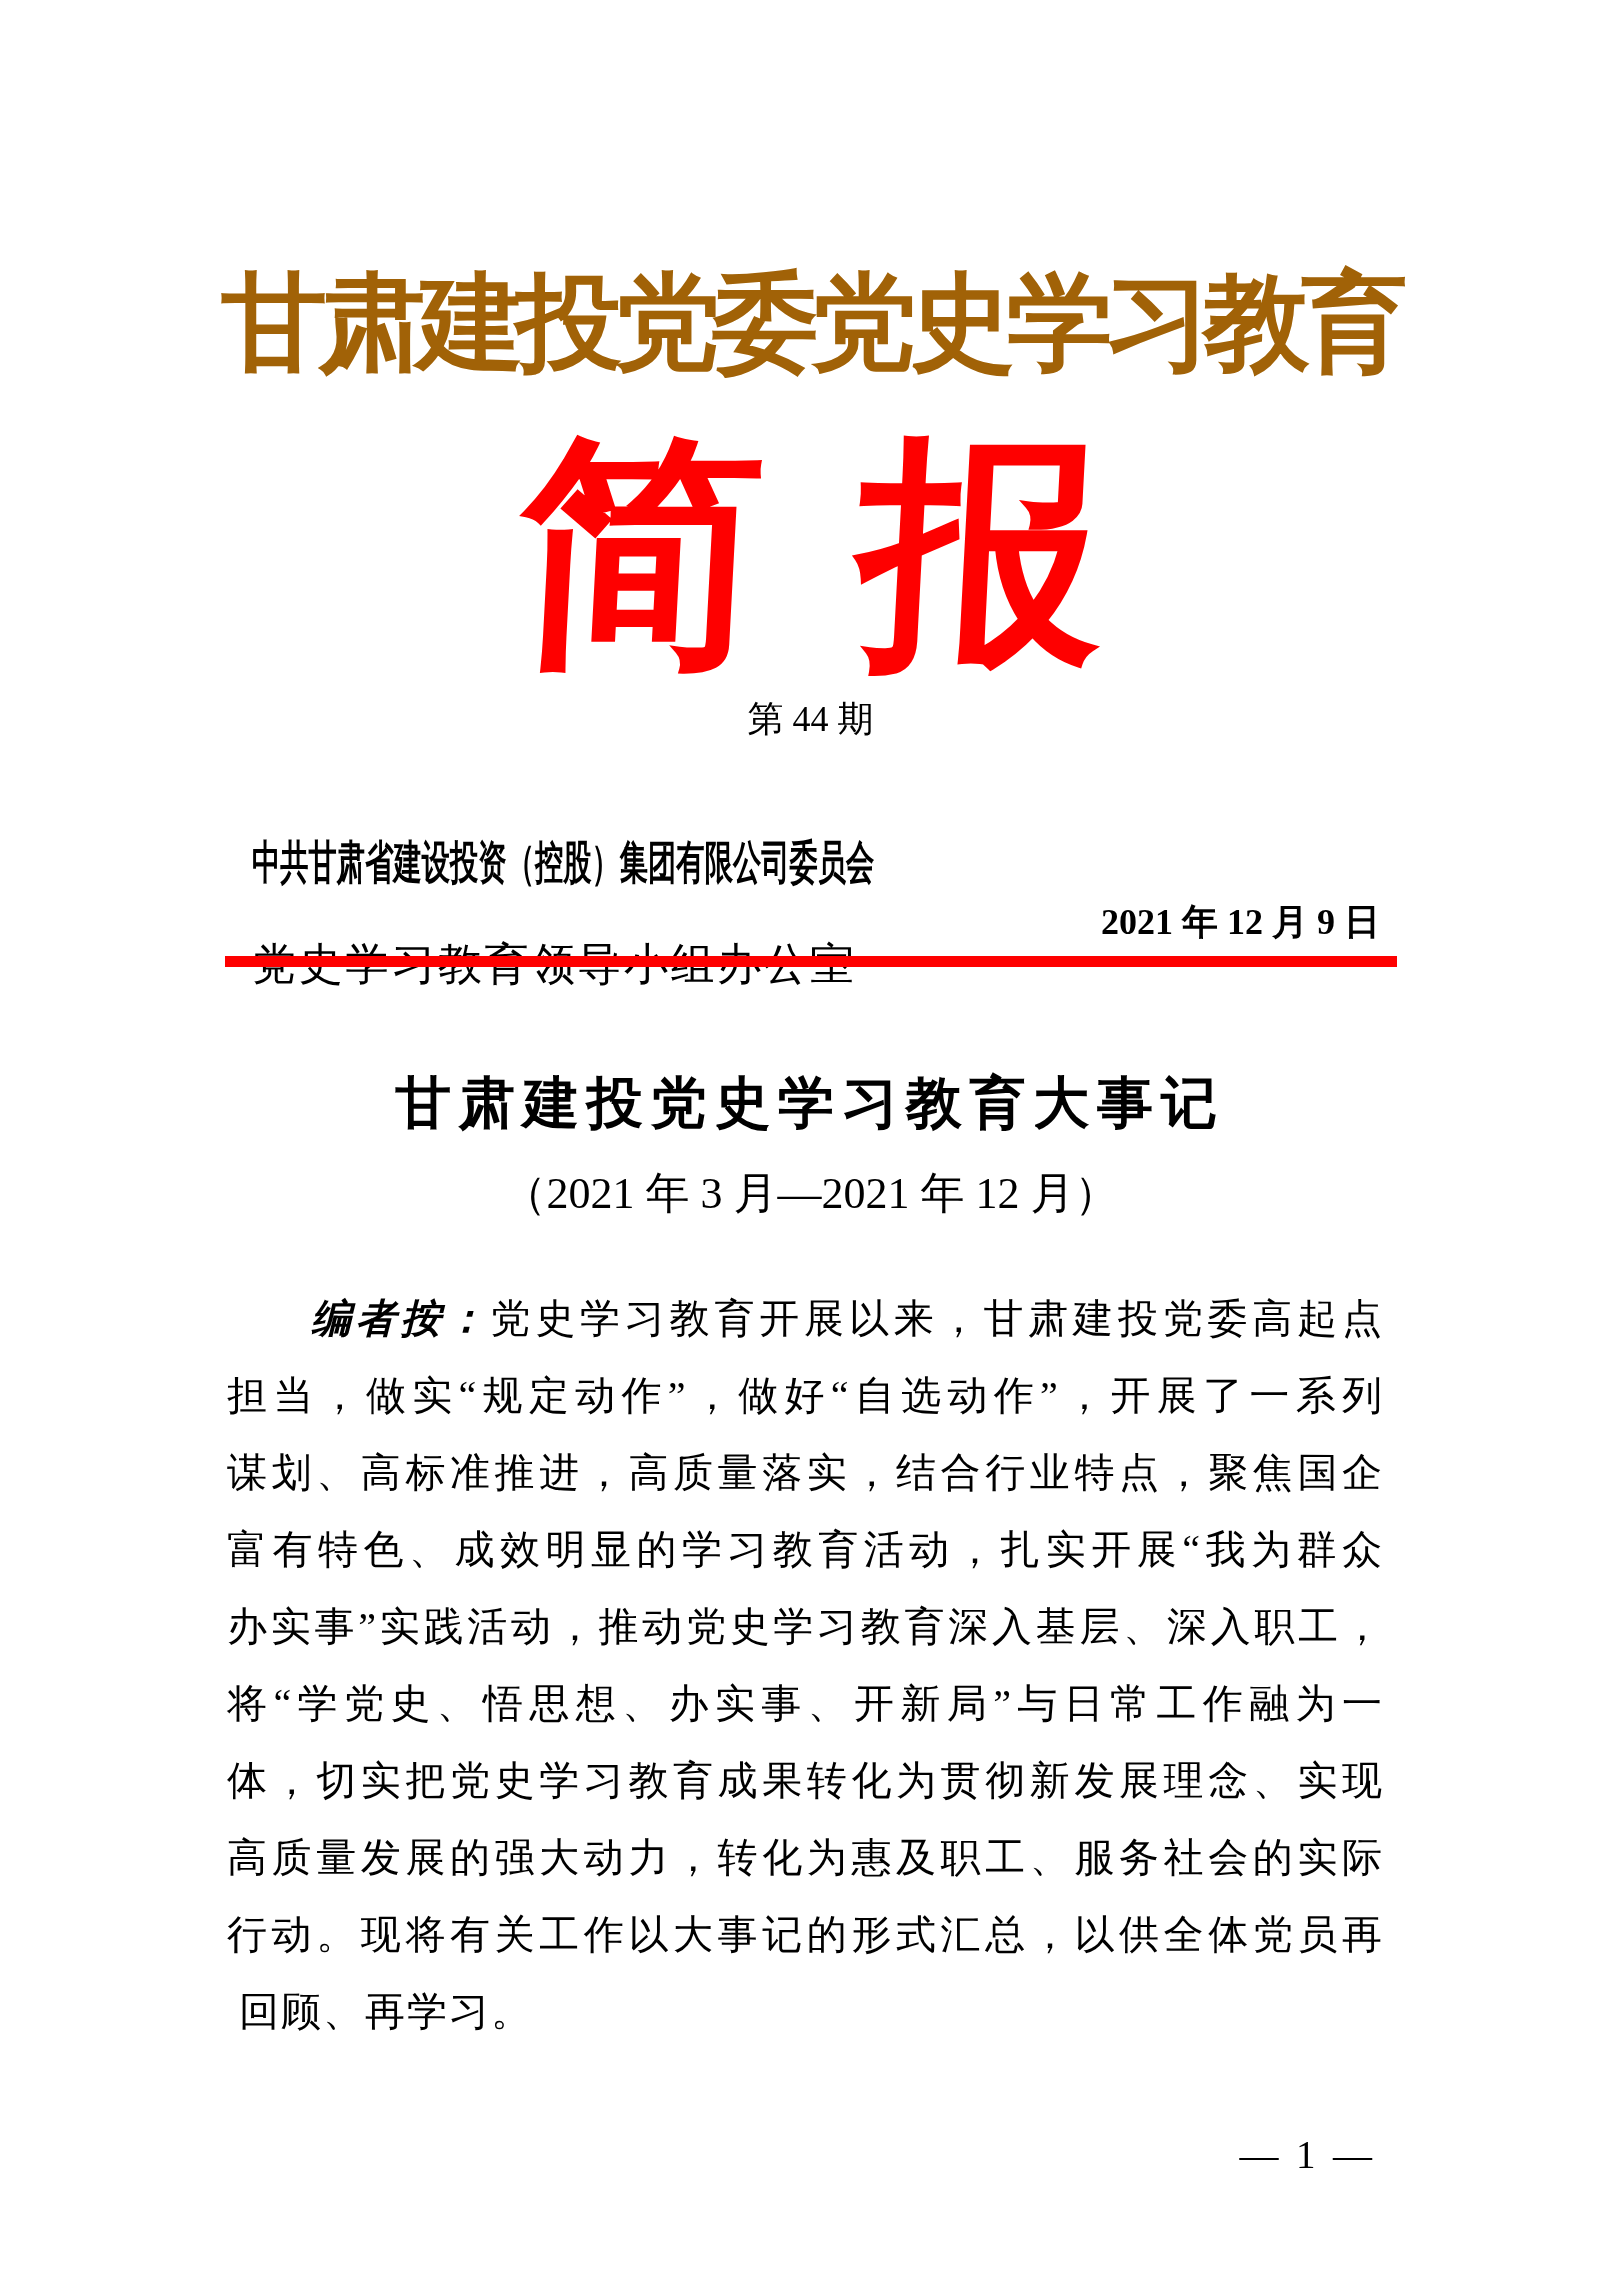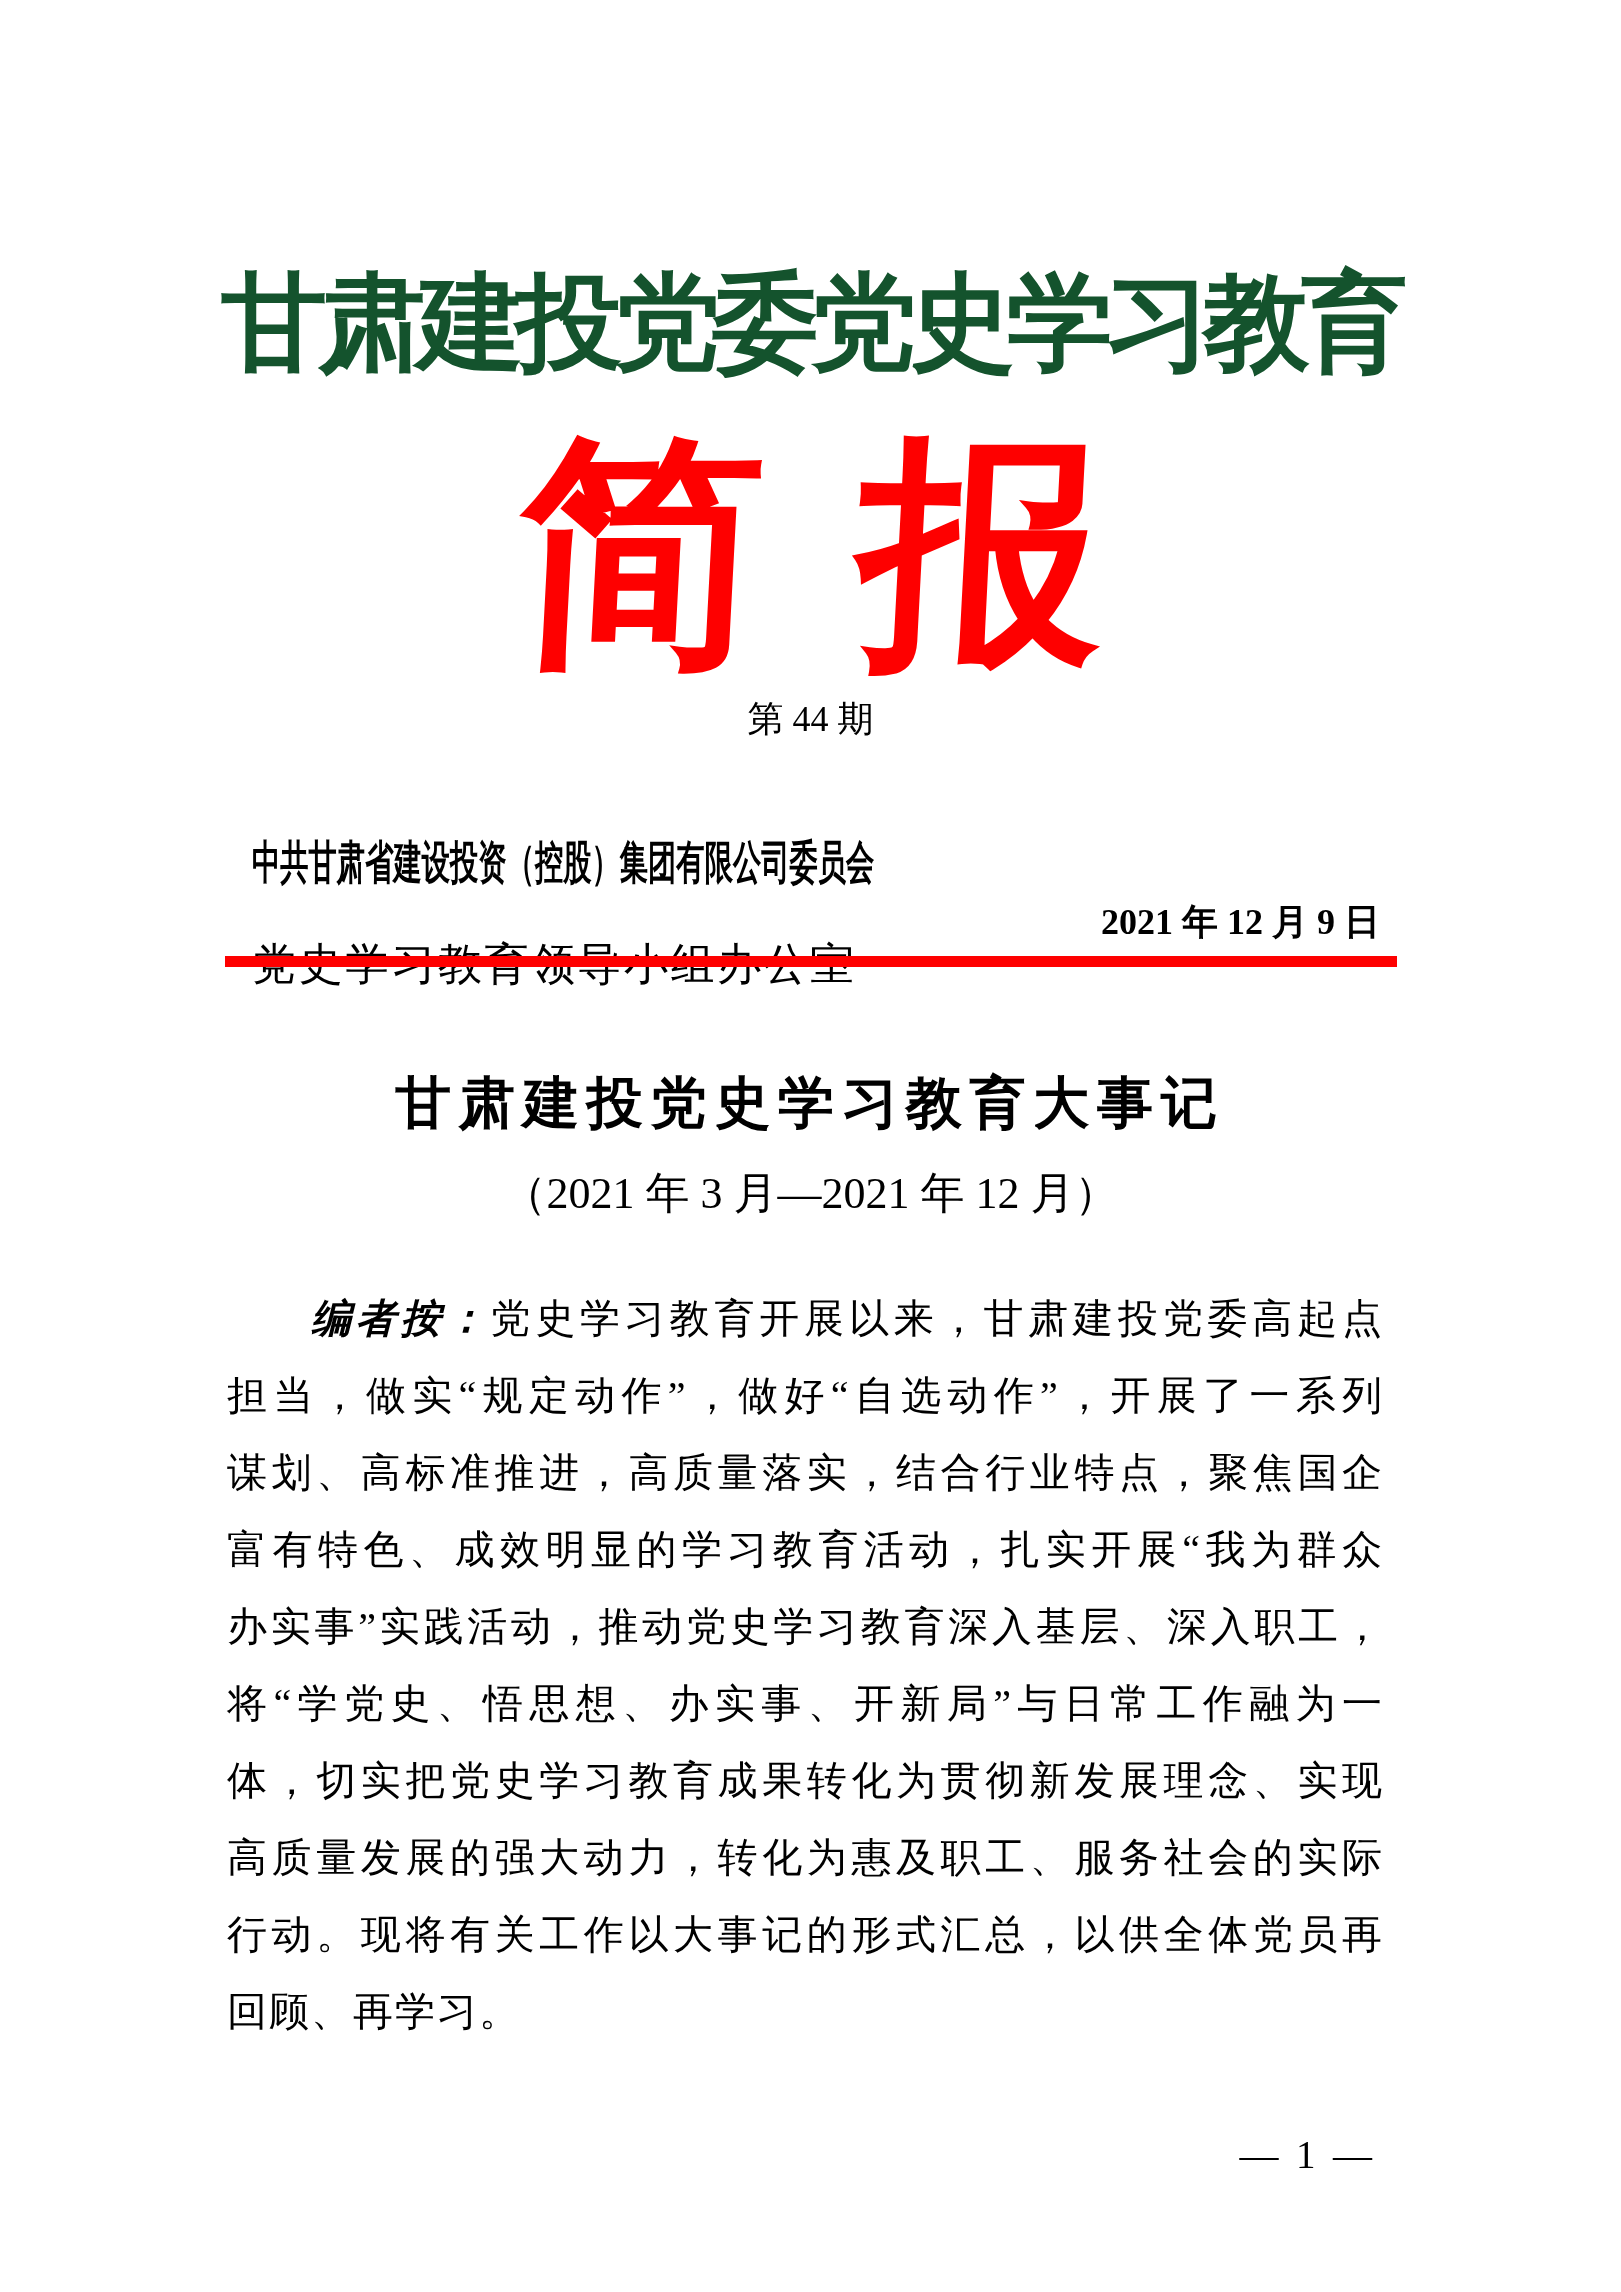--- a/index.html
+++ b/index.html
@@ -16,21 +16,21 @@
 
   
   .masthead-title {
     position: absolute;
     top: 271px; left: 0; right: 0;
     text-align: center;
     font-size: 106px;
     line-height: 106px;
     font-weight: bold;
     letter-spacing: -7.8px;
-    color: #14532d;
+    color: #a16207;
     white-space: nowrap;
   }
   .bulletin-row {
     position: absolute;
     top: 433px; left: 0; right: 0;
     display: flex;
     justify-content: center;
     gap: 96px;
     color: #fe0000;
     font-weight: bold;
@@ -113,21 +113,21 @@
     letter-spacing: 2px;
   }
   .bline {
     height: 77px;
     line-height: 77px;
     text-align: justify;
     text-align-last: justify;
     overflow: visible;
   }
   .bline.first { text-indent: 84px; }
-  .bline.last { text-align: left; text-align-last: left; }
+  .bline.last { text-align: left; text-align-last: left; margin-left: 12px; }
   .note-label { font-weight: bold; font-style: italic; }
 
   .page-number {
     position: absolute;
     top: 2133px; right: 245px;
     font-size: 39px;
     line-height: 43px;
     letter-spacing: 3.9px;
     white-space: nowrap;
   }

